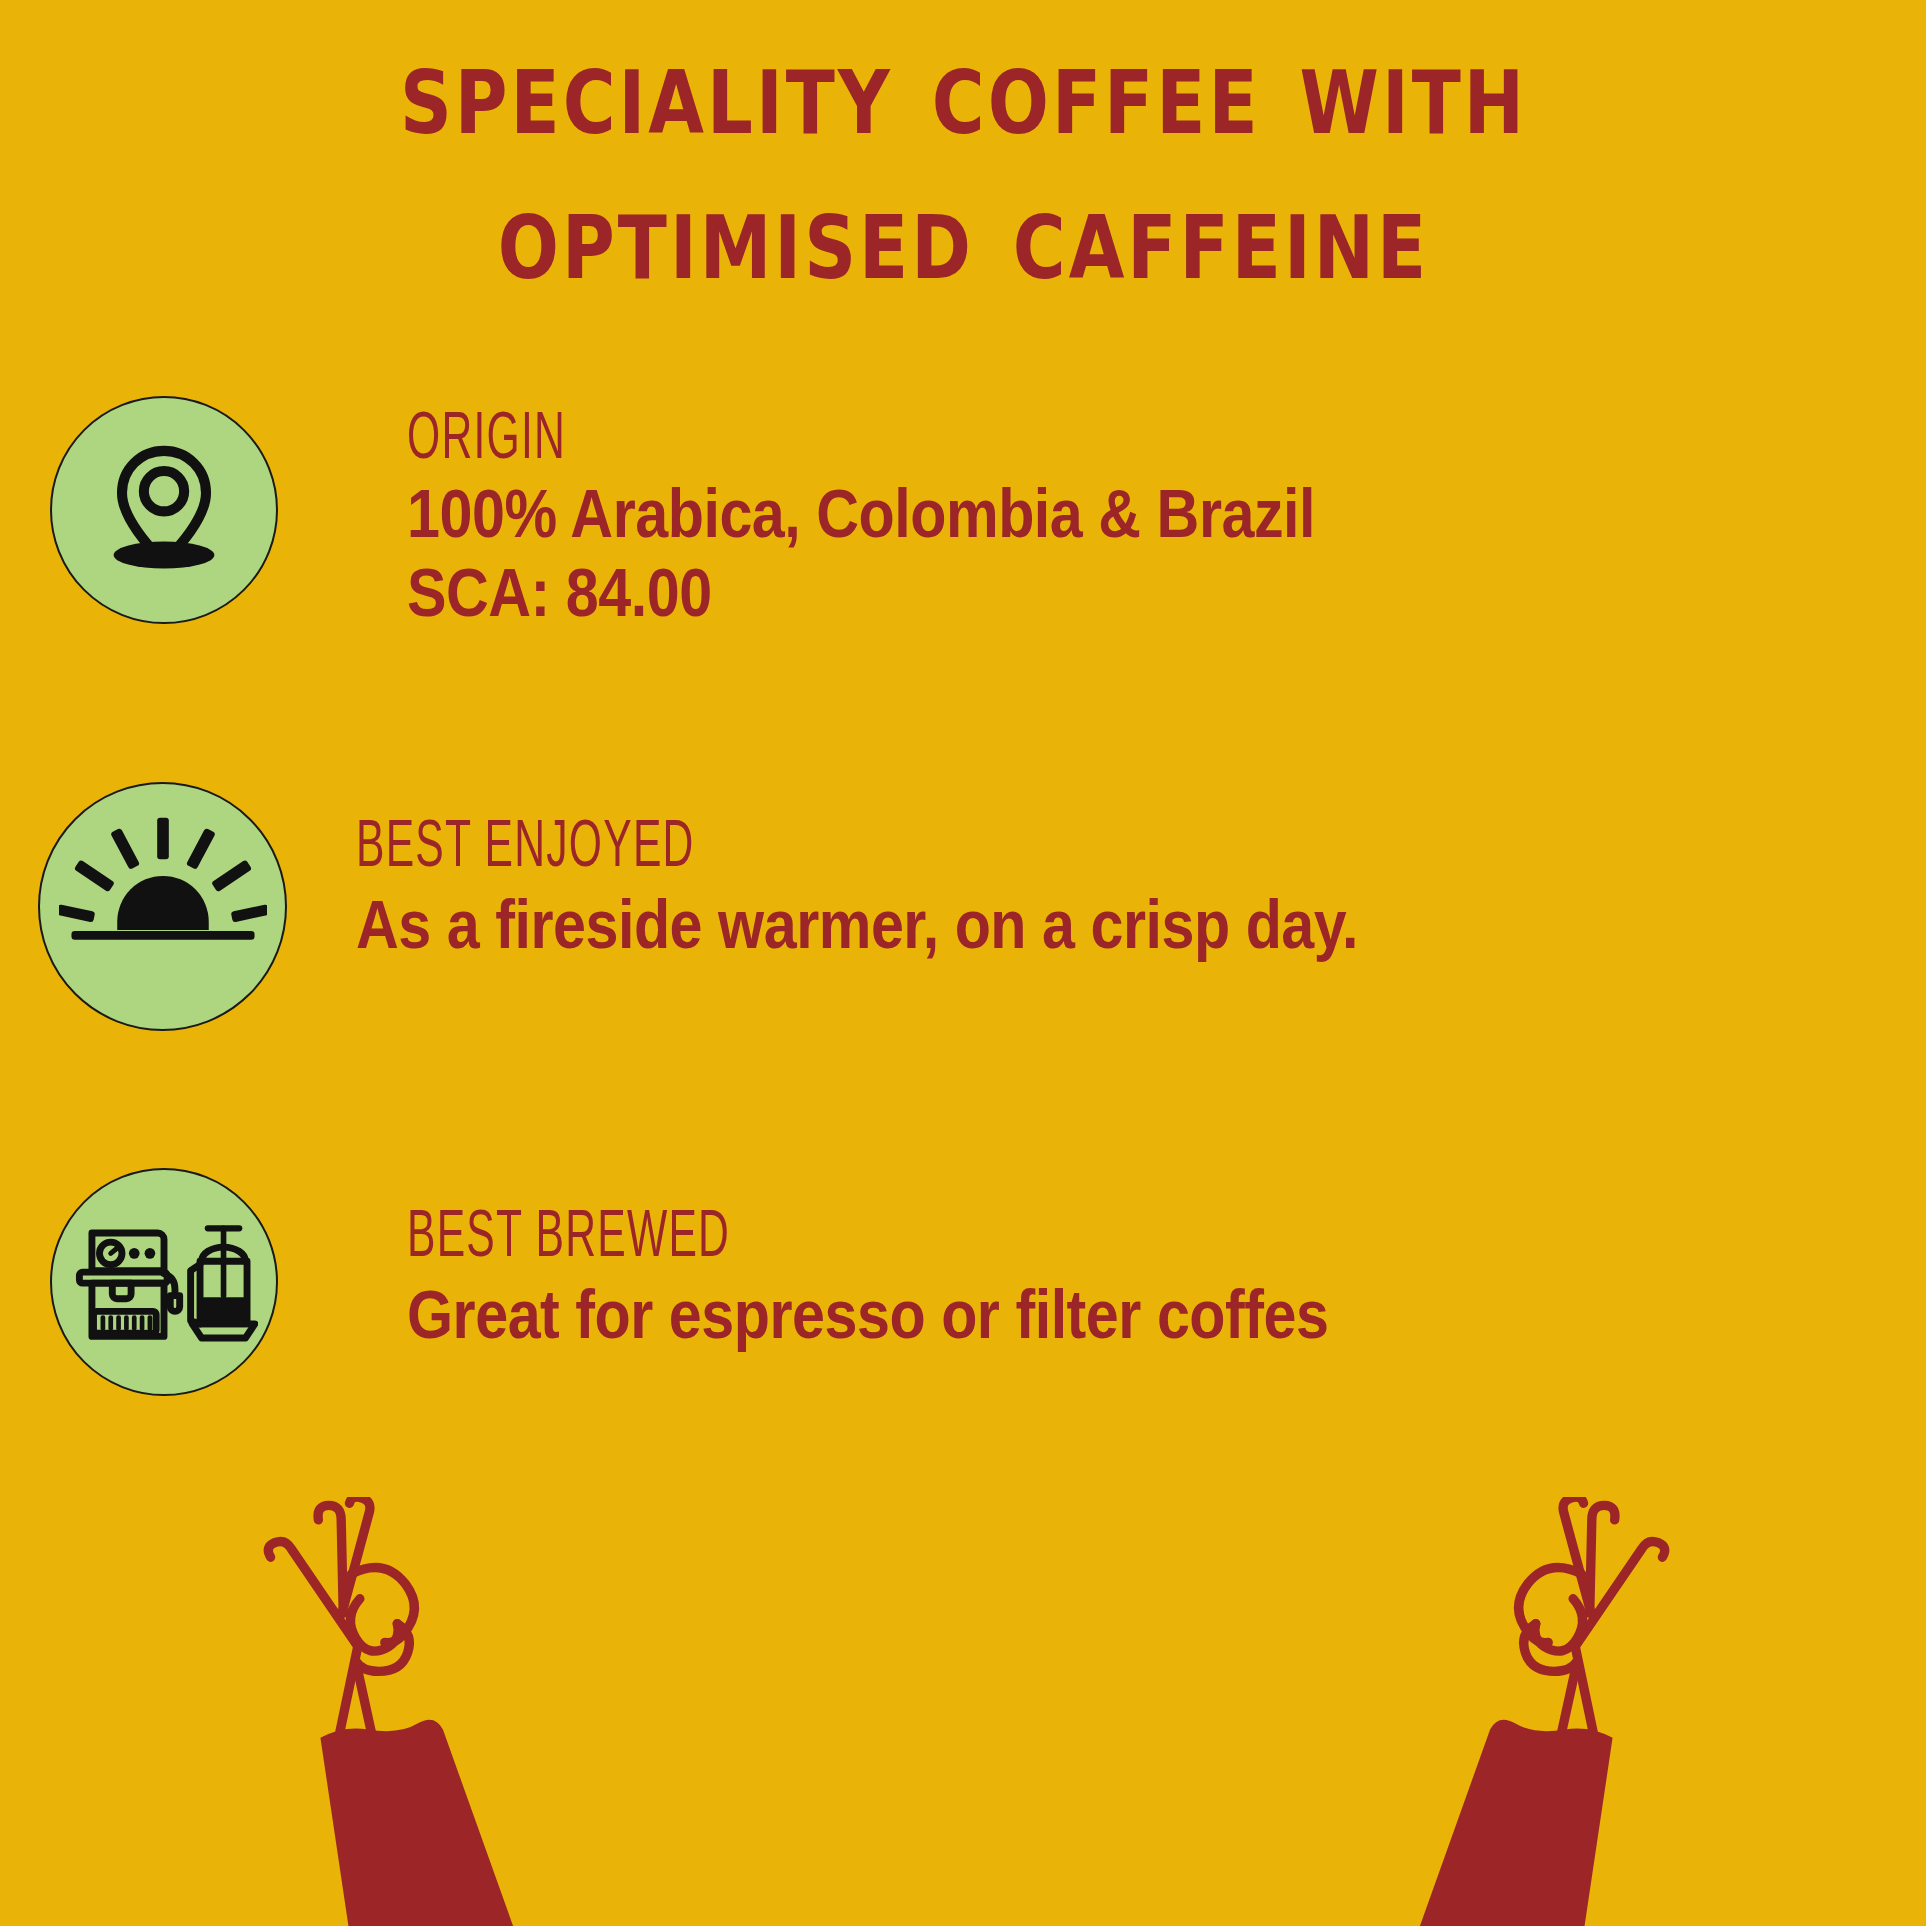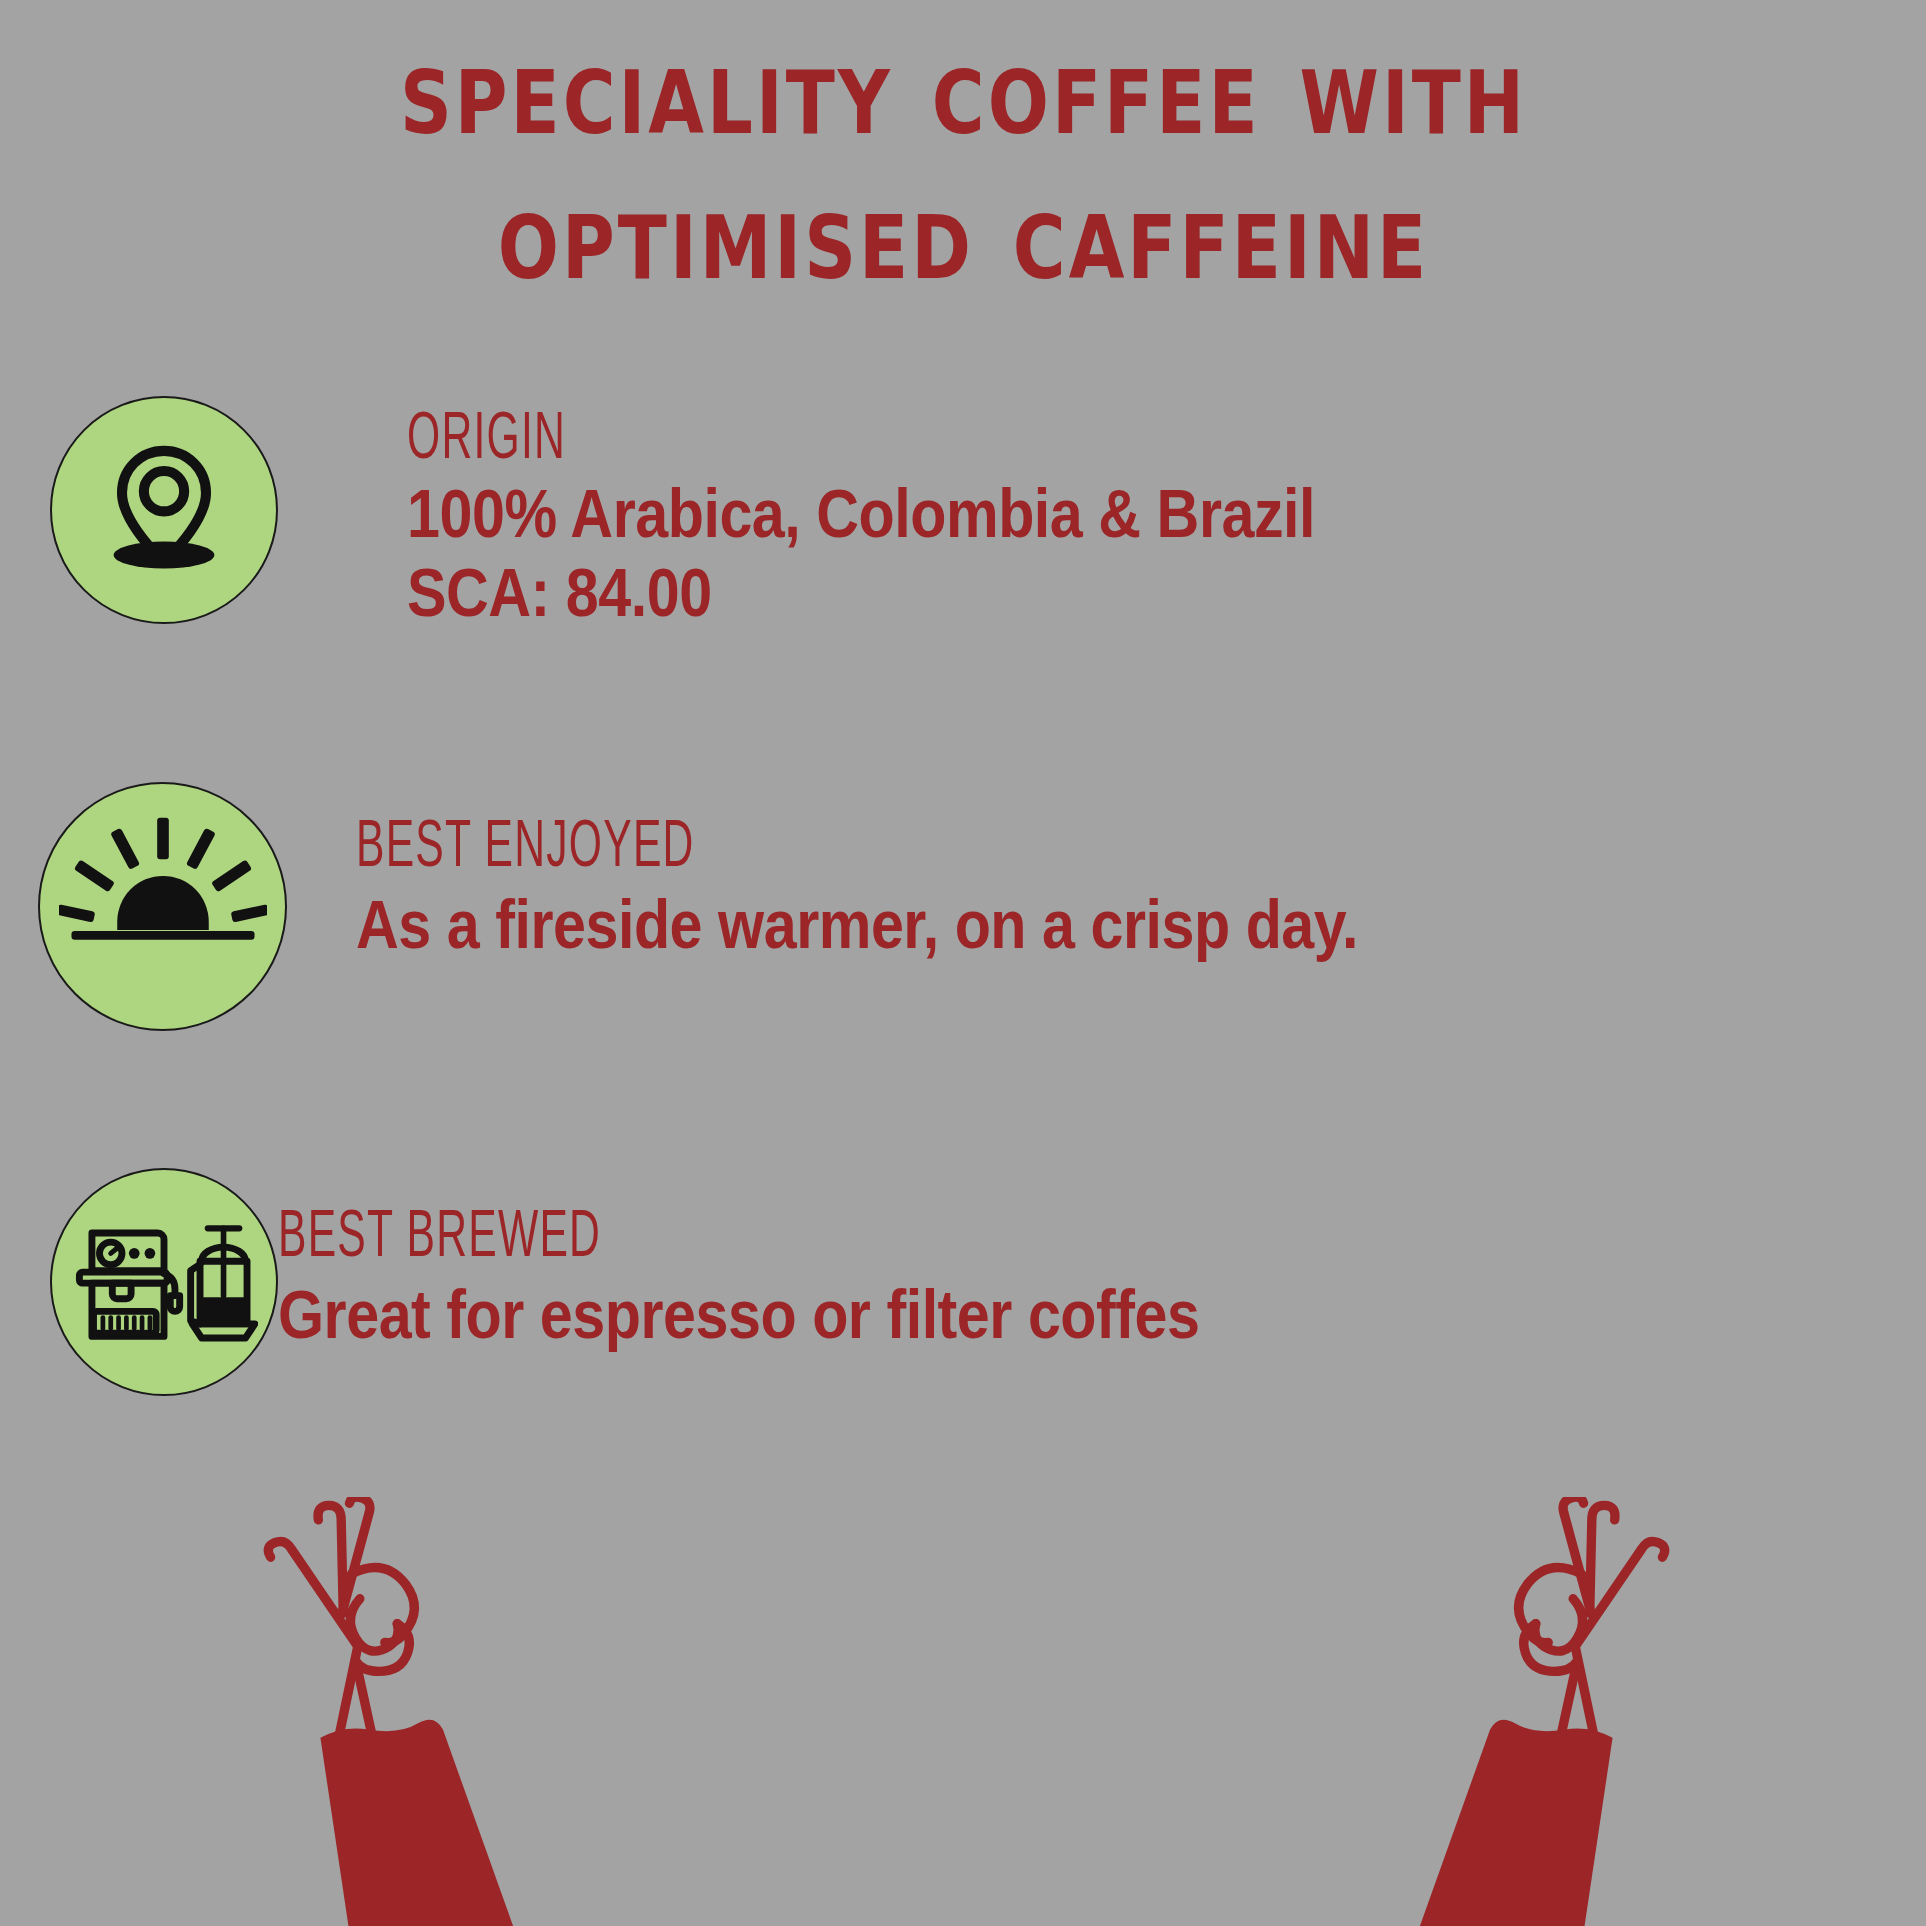--- a/index.html
+++ b/index.html
@@ -12,21 +12,21 @@
     overflow: hidden;
     background: #FDF3DC;
     font-family: "Liberation Sans", sans-serif;
     position: relative;
   }
 
   #page {
     position: relative;
     width: 1927px;
     height: 1927px;
-    background: #a3a3a3;
+    background: #eab308;
     overflow: hidden;
   }
 
   
   #title-block {
     position: absolute;
     left: 0;
     top: 18px;
     width: 1927px;
     text-align: center;
@@ -75,21 +75,21 @@
     height: 249px;
     flex-basis: 249px;
   }
 
   .row-text {
     margin-left: 0;
     padding-top: 10px;
   }
   #row-origin  .row-text { margin-left: 129px; padding-top: -4px; }
   #row-enjoyed .row-text { margin-left: 69px; padding-top: 32px; }
-  #row-brewed  .row-text { padding-top: 36px; }
+  #row-brewed  .row-text { margin-left: 129px; padding-top: 36px; }
 
   .row-label {
     color: #9B2527;
     font-family: "Liberation Sans", sans-serif;
     font-weight: normal;
     font-size: 52px;
     line-height: 59px;
     letter-spacing: 1.5px;
     transform: scaleX(0.82) scaleY(1.28);
     transform-origin: left center;

